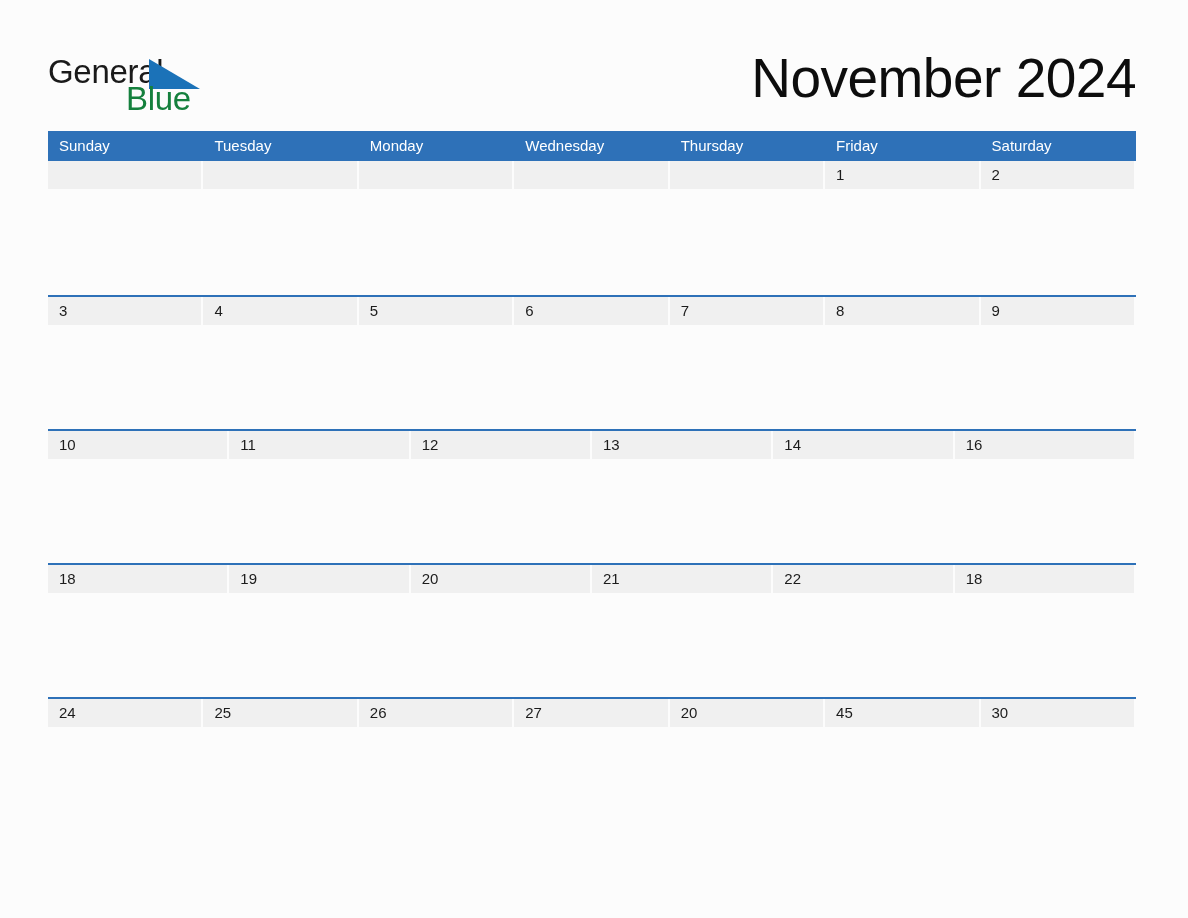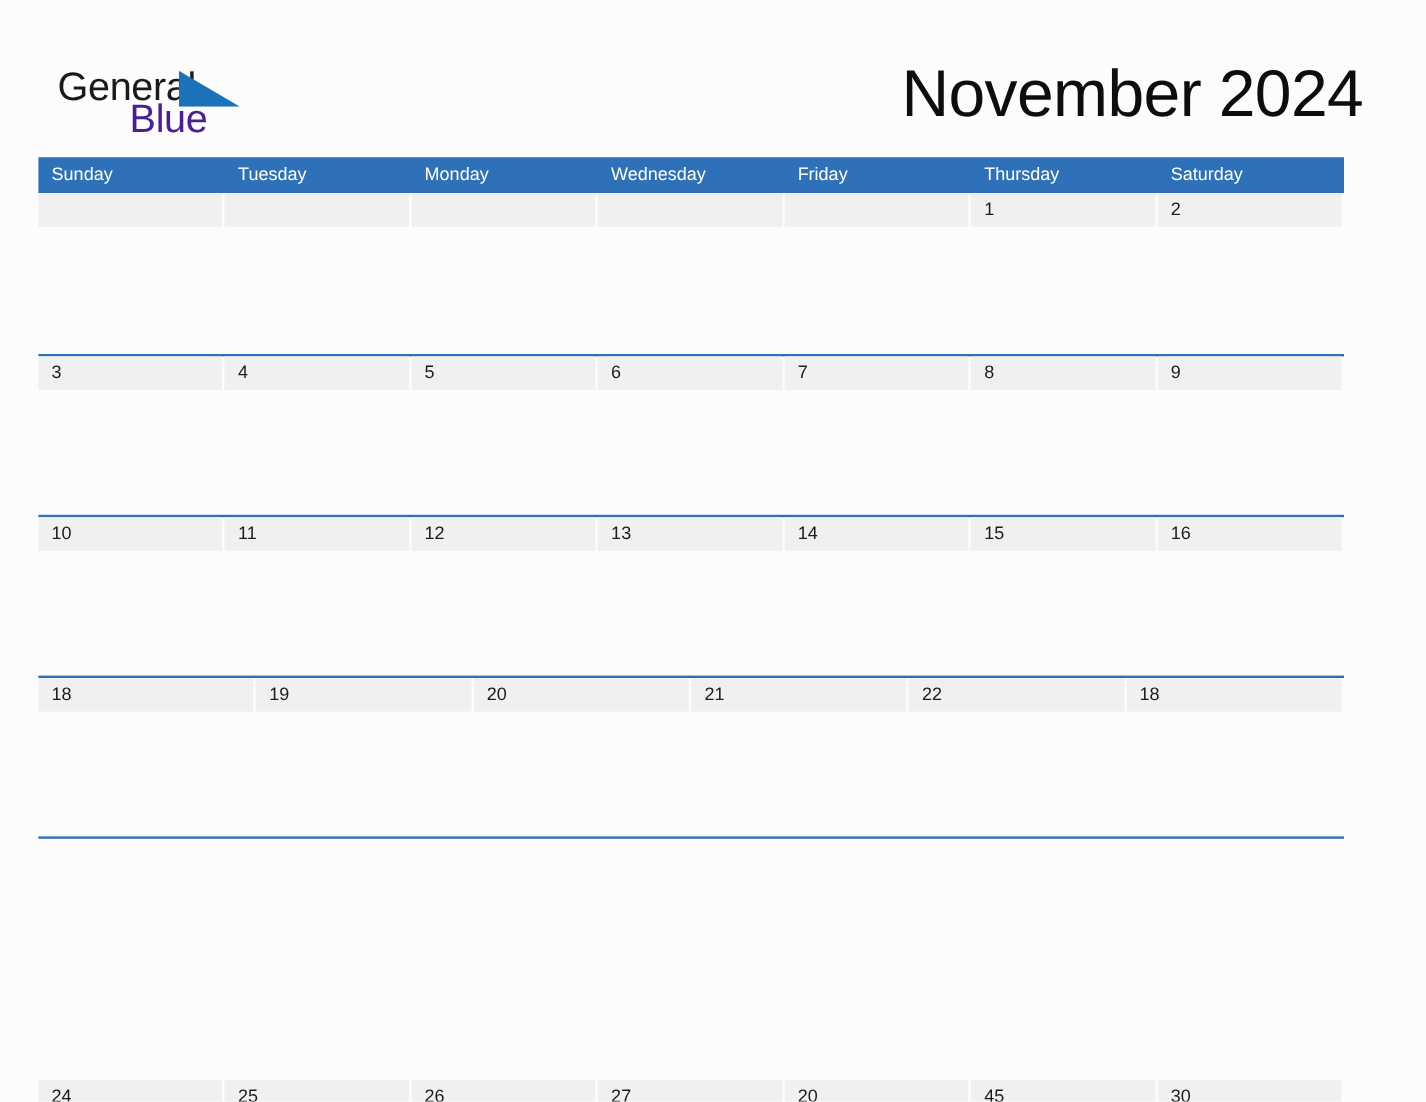--- a/index.html
+++ b/index.html
@@ -53,25 +53,25 @@
   .logo-triangle {
     position: absolute;
     left: 101px;
     top: 5px;
     width: 51px;
     height: 30px;
   }
   .logo-triangle svg { display: block; }
   .logo-blue {
     position: absolute;
-    left: 60px;
+    left: 78px;
     top: 27px;
     font-size: 33px;
     line-height: 36px;
-    color: #4c1d95;
+    color: #15803d;
     letter-spacing: -0.3px;
     font-weight: 400;
     white-space: nowrap;
   }
 
   .month-title {
     position: absolute;
     right: 0;
     top: 0;
     font-size: 55px;
@@ -79,21 +79,21 @@
     font-weight: 300;
     color: #0d0d0d;
     letter-spacing: -0.5px;
     white-space: nowrap;
     text-align: center;
   }
 
   
   .calendar {
     position: absolute;
-    left: 32px;
+    left: 48px;
     top: 131px;
     width: 1088px;
   }
 
   .weekday-row {
     display: flex;
     width: 100%;
     height: 30px;
     background: #2e71b8;
   }
@@ -113,21 +113,20 @@
     width: 100%;
     height: 134px;
     border-top: 2px solid #2e71b8;
     background: #fcfcfc;
   }
   .week-row.first {
     border-top: none;
   }
   .week-row.last {
     height: 203px;
-    align-items: flex-end;
   }
 
   .day-cell {
     flex: 1 1 0;
     min-width: 0;
     position: relative;
     background: transparent;
   }
   .day-band {
     position: absolute;
@@ -179,22 +178,22 @@
     <div class="month-title">November 2024</div>
   </div>
 
   <div class="calendar">
 
     <div class="weekday-row">
       <div class="weekday-cell">Sunday</div>
       <div class="weekday-cell">Tuesday</div>
       <div class="weekday-cell">Monday</div>
       <div class="weekday-cell">Wednesday</div>
+      <div class="weekday-cell">Thursday</div>
       <div class="weekday-cell">Friday</div>
-      <div class="weekday-cell">Thursday</div>
       <div class="weekday-cell">Saturday</div>
     </div>
 
     <div class="week-row first">
       <div class="day-cell empty">
         <div class="day-band"></div>
         <div class="day-number"></div>
         <div class="day-events"></div>
       </div>
       <div class="day-cell empty">
@@ -284,25 +283,20 @@
         <div class="day-events"></div>
       </div>
       <div class="day-cell">
         <div class="day-band"></div>
         <div class="day-number">13</div>
         <div class="day-events"></div>
       </div>
       <div class="day-cell">
         <div class="day-band"></div>
         <div class="day-number">14</div>
-        <div class="day-events"></div>
-      </div>
-      <div class="day-cell">
-        <div class="day-band"></div>
-        <div class="day-number">15</div>
         <div class="day-events"></div>
       </div>
       <div class="day-cell">
         <div class="day-band"></div>
         <div class="day-number">16</div>
         <div class="day-events"></div>
       </div>
     </div>
 
     <div class="week-row">

